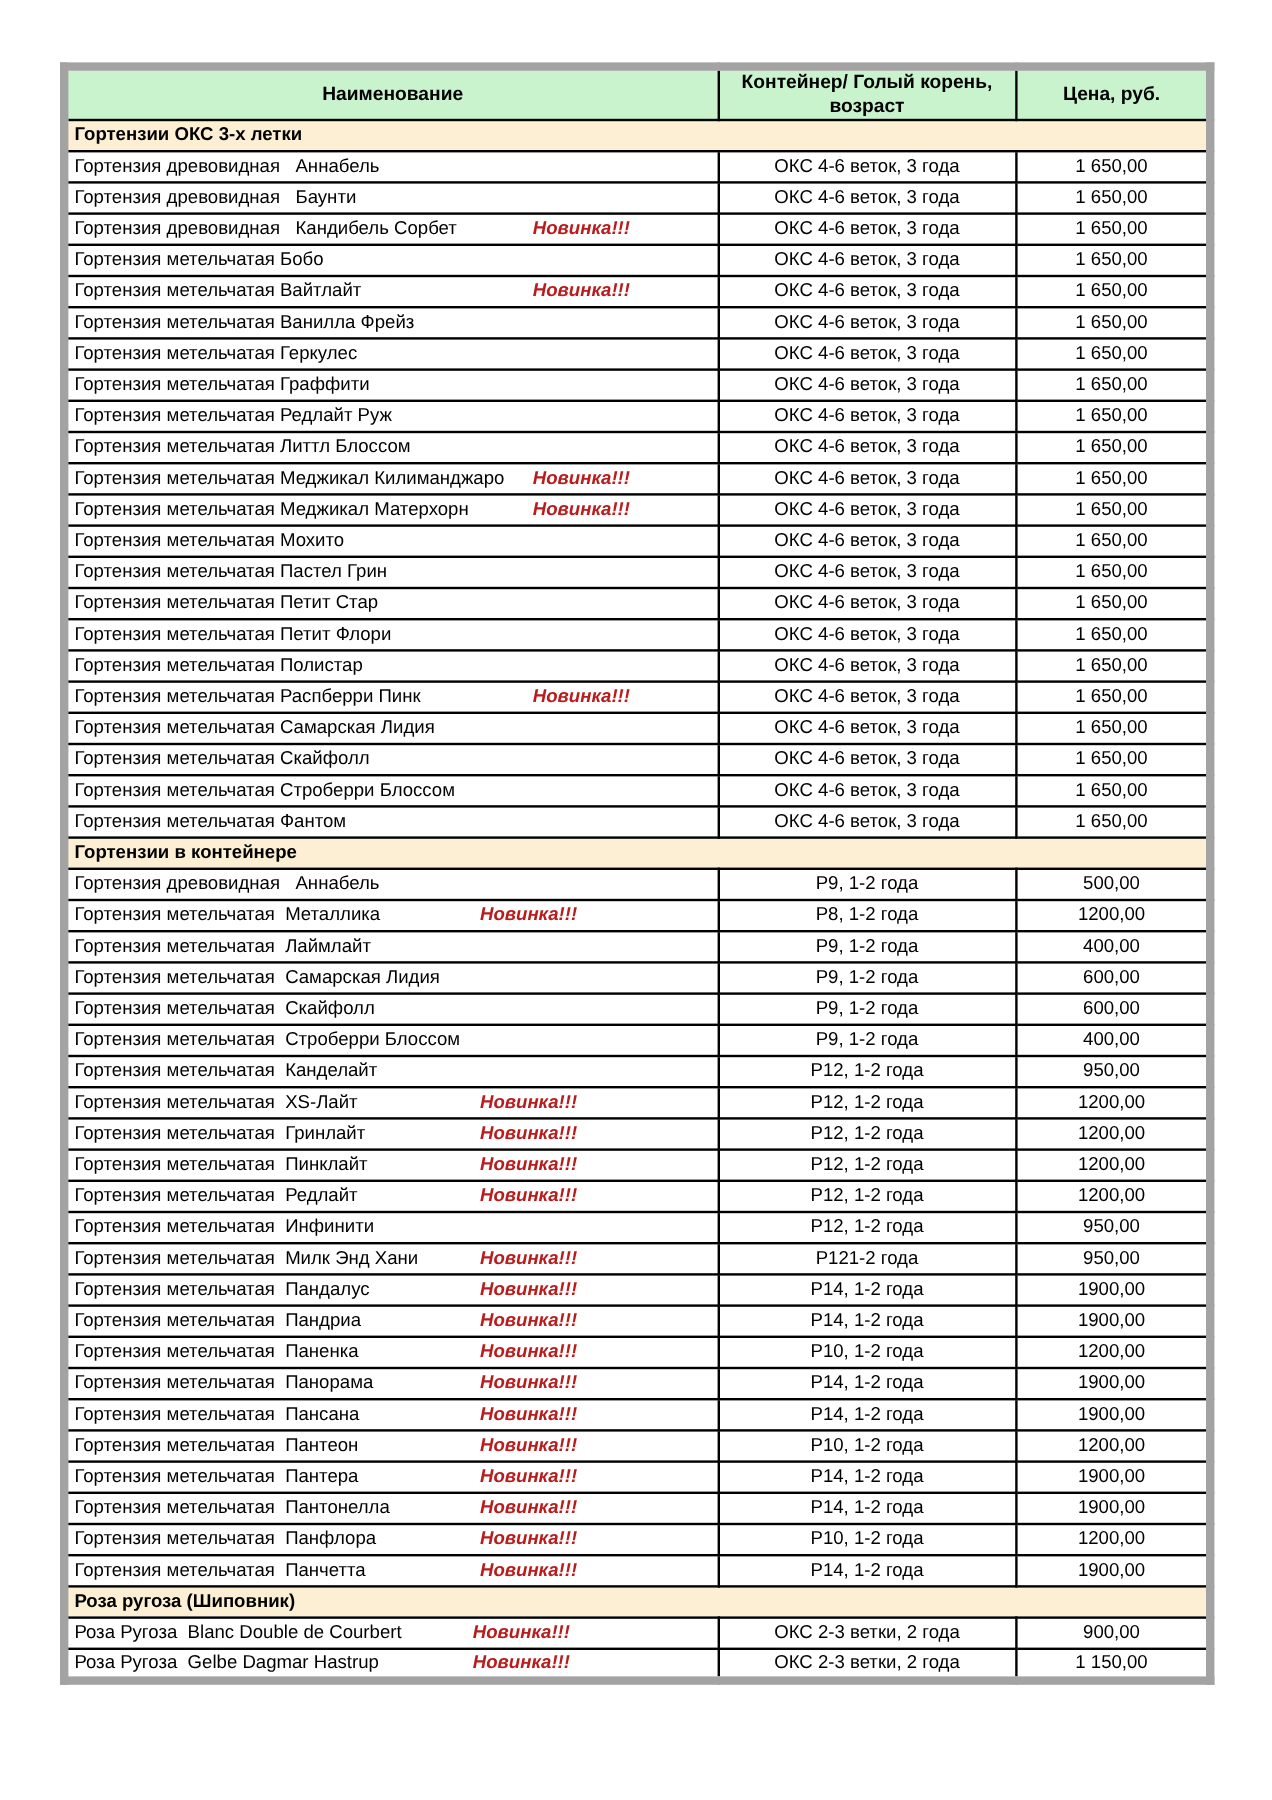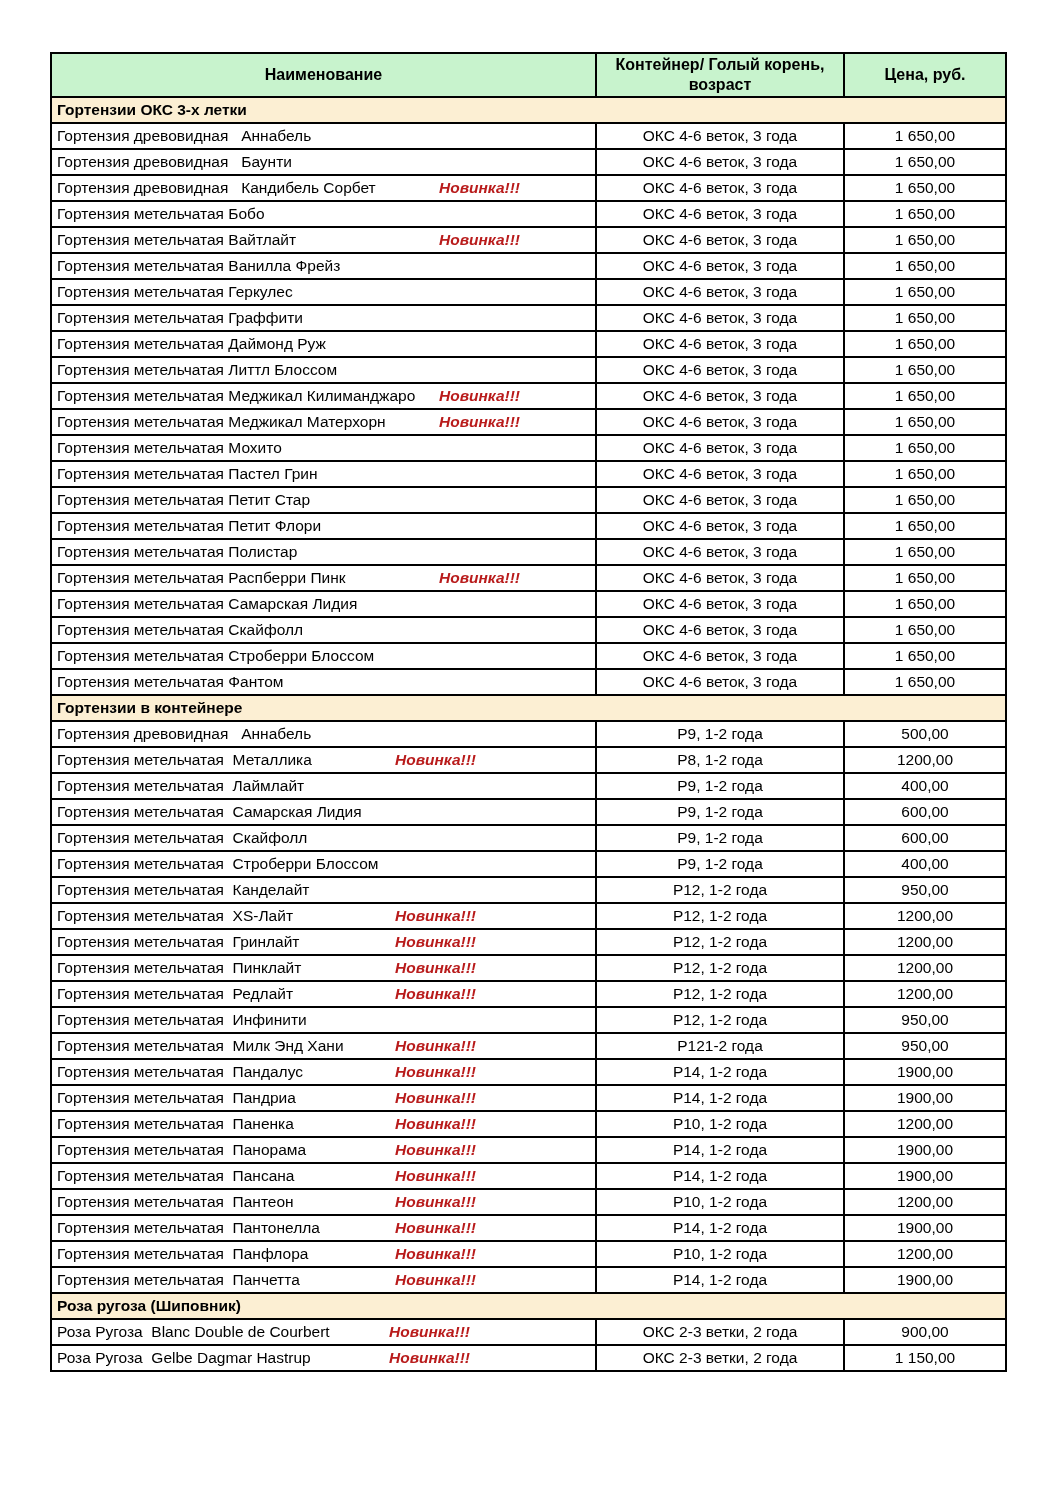--- a/index.html
+++ b/index.html
@@ -12,21 +12,21 @@
     height: 1500px;
     overflow: hidden;
     font-family: "Liberation Sans", "DejaVu Sans", sans-serif;
     color: #000;
   }
   .price-table {
     border-collapse: collapse;
     table-layout: fixed;
     width: 955px;
     margin: 52px 0 0 50px;
-    border: 2px solid #a3a3a3;
+    border: 7px solid #a3a3a3;
   }
   .price-table col.c-name { width: 545px; }
   .price-table col.c-cont { width: 248px; }
   .price-table col.c-price { width: 162px; }
   .price-table th, .price-table td {
     border: 2px solid #000;
     padding: 0;
     vertical-align: middle;
     overflow: hidden;
   }
@@ -156,21 +156,21 @@
           <span class="name-inner">
             <span class="name-text">Гортензия метельчатая Граффити</span>
           </span>
         </td>
         <td class="container-cell">ОКС 4-6 веток, 3 года</td>
         <td class="price-cell">1 650,00</td>
       </tr>
       <tr class="data-row sec-0">
         <td class="name-cell">
           <span class="name-inner">
-            <span class="name-text">Гортензия метельчатая Даймонд Руж</span>
+            <span class="name-text">Гортензия метельчатая Редлайт Руж</span>
           </span>
         </td>
         <td class="container-cell">ОКС 4-6 веток, 3 года</td>
         <td class="price-cell">1 650,00</td>
       </tr>
       <tr class="data-row sec-0">
         <td class="name-cell">
           <span class="name-inner">
             <span class="name-text">Гортензия метельчатая Литтл Блоссом</span>
           </span>
@@ -467,20 +467,30 @@
       </tr>
       <tr class="data-row sec-1">
         <td class="name-cell">
           <span class="name-inner">
             <span class="name-text">Гортензия метельчатая  Пантеон</span>
             <span class="badge">Новинка!!!</span>
           </span>
         </td>
         <td class="container-cell">P10, 1-2 года</td>
         <td class="price-cell">1200,00</td>
+      </tr>
+      <tr class="data-row sec-1">
+        <td class="name-cell">
+          <span class="name-inner">
+            <span class="name-text">Гортензия метельчатая  Пантера</span>
+            <span class="badge">Новинка!!!</span>
+          </span>
+        </td>
+        <td class="container-cell">P14, 1-2 года</td>
+        <td class="price-cell">1900,00</td>
       </tr>
       <tr class="data-row sec-1">
         <td class="name-cell">
           <span class="name-inner">
             <span class="name-text">Гортензия метельчатая  Пантонелла</span>
             <span class="badge">Новинка!!!</span>
           </span>
         </td>
         <td class="container-cell">P14, 1-2 года</td>
         <td class="price-cell">1900,00</td>

